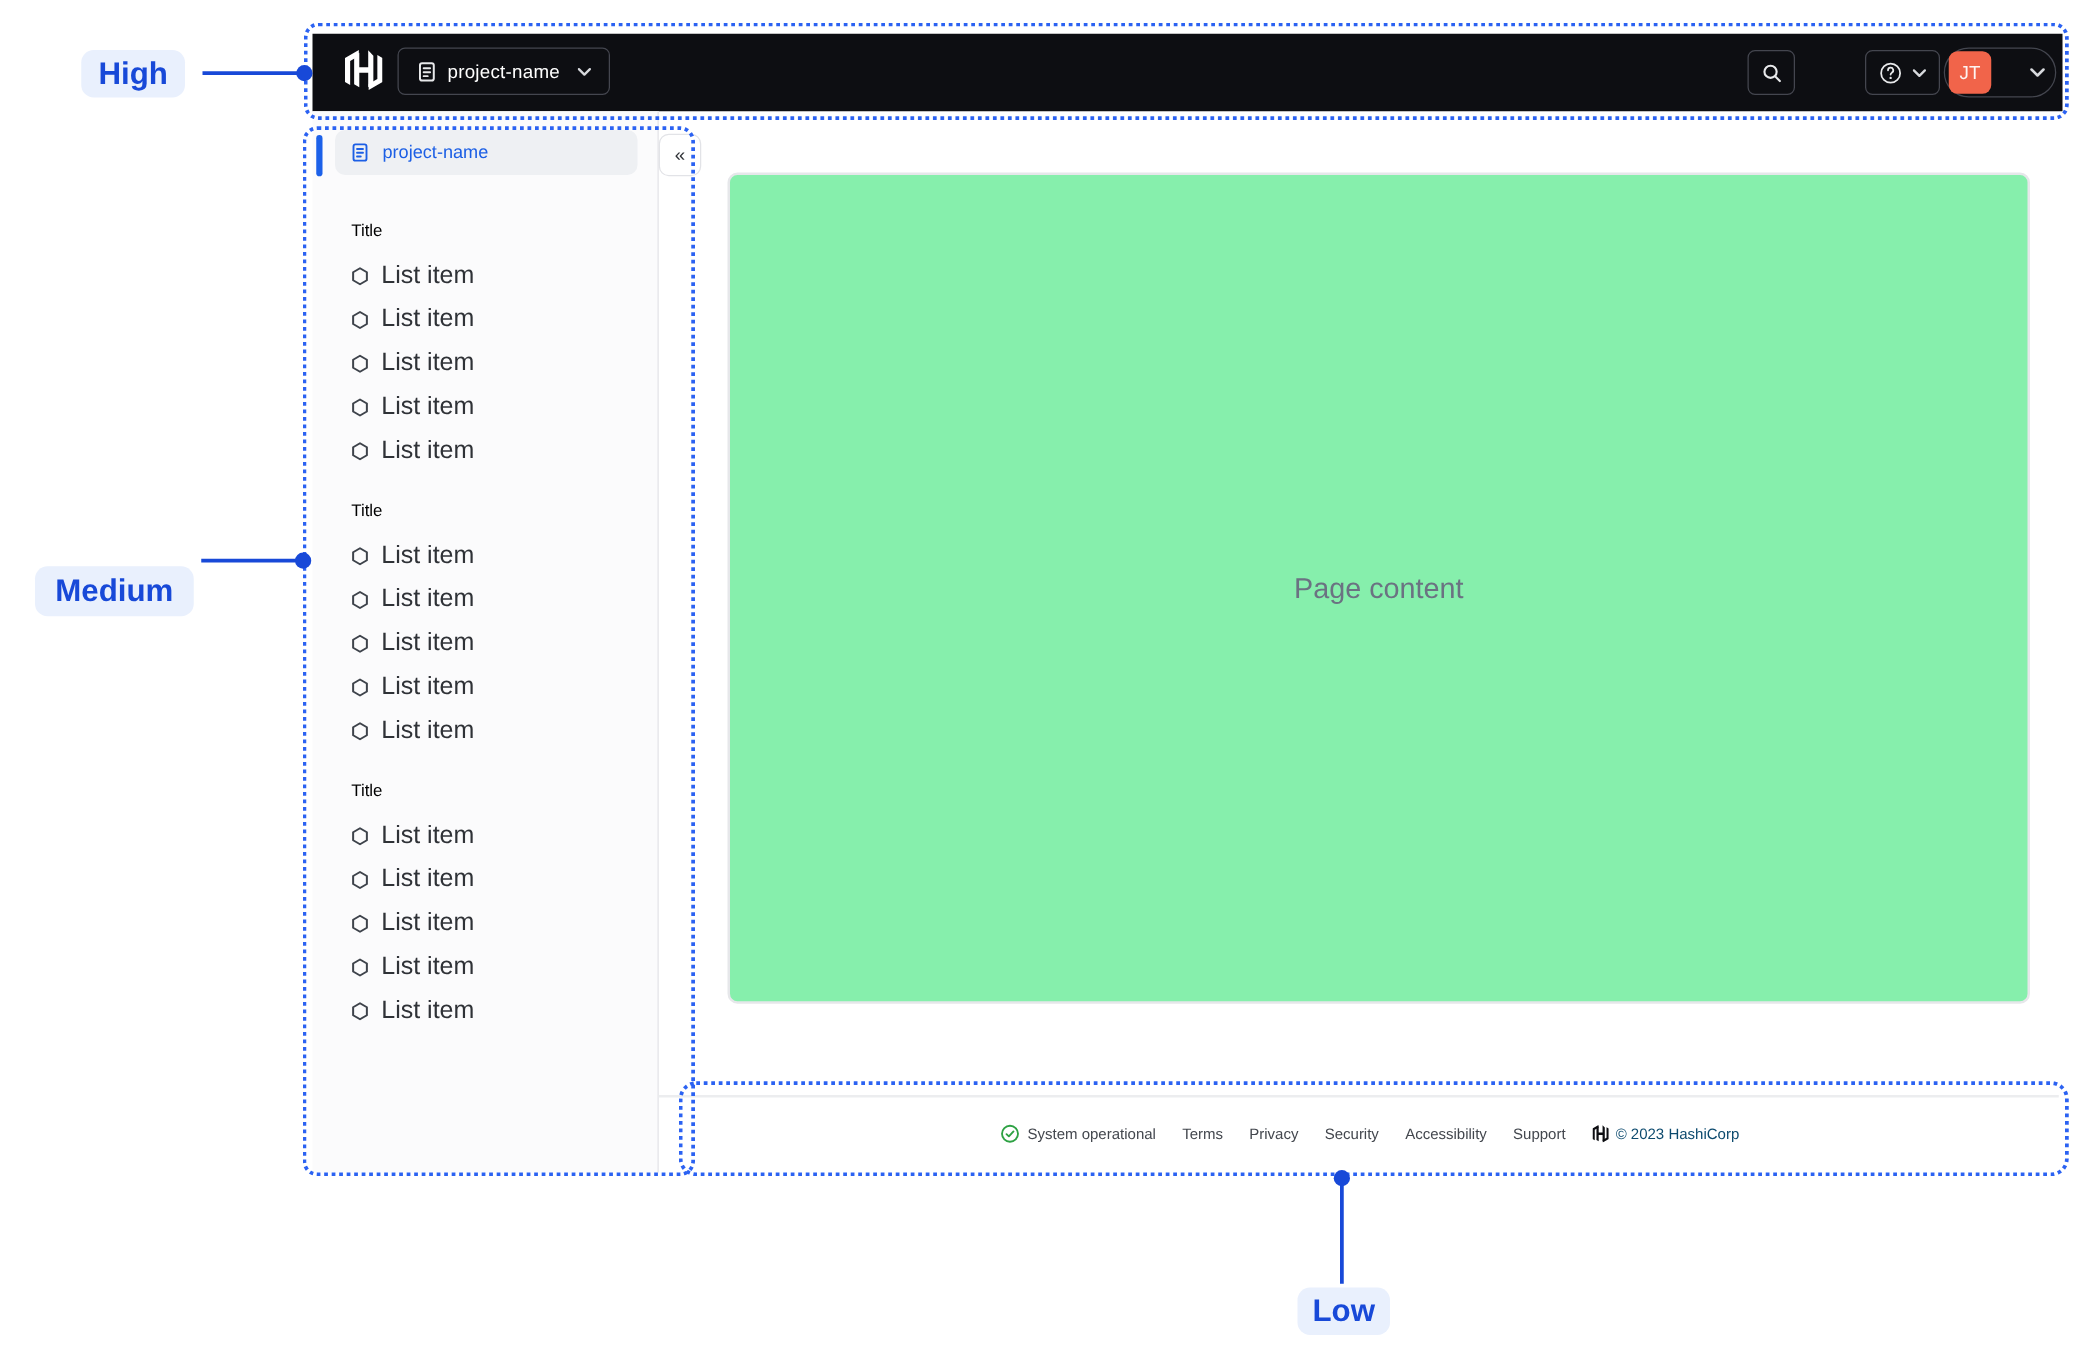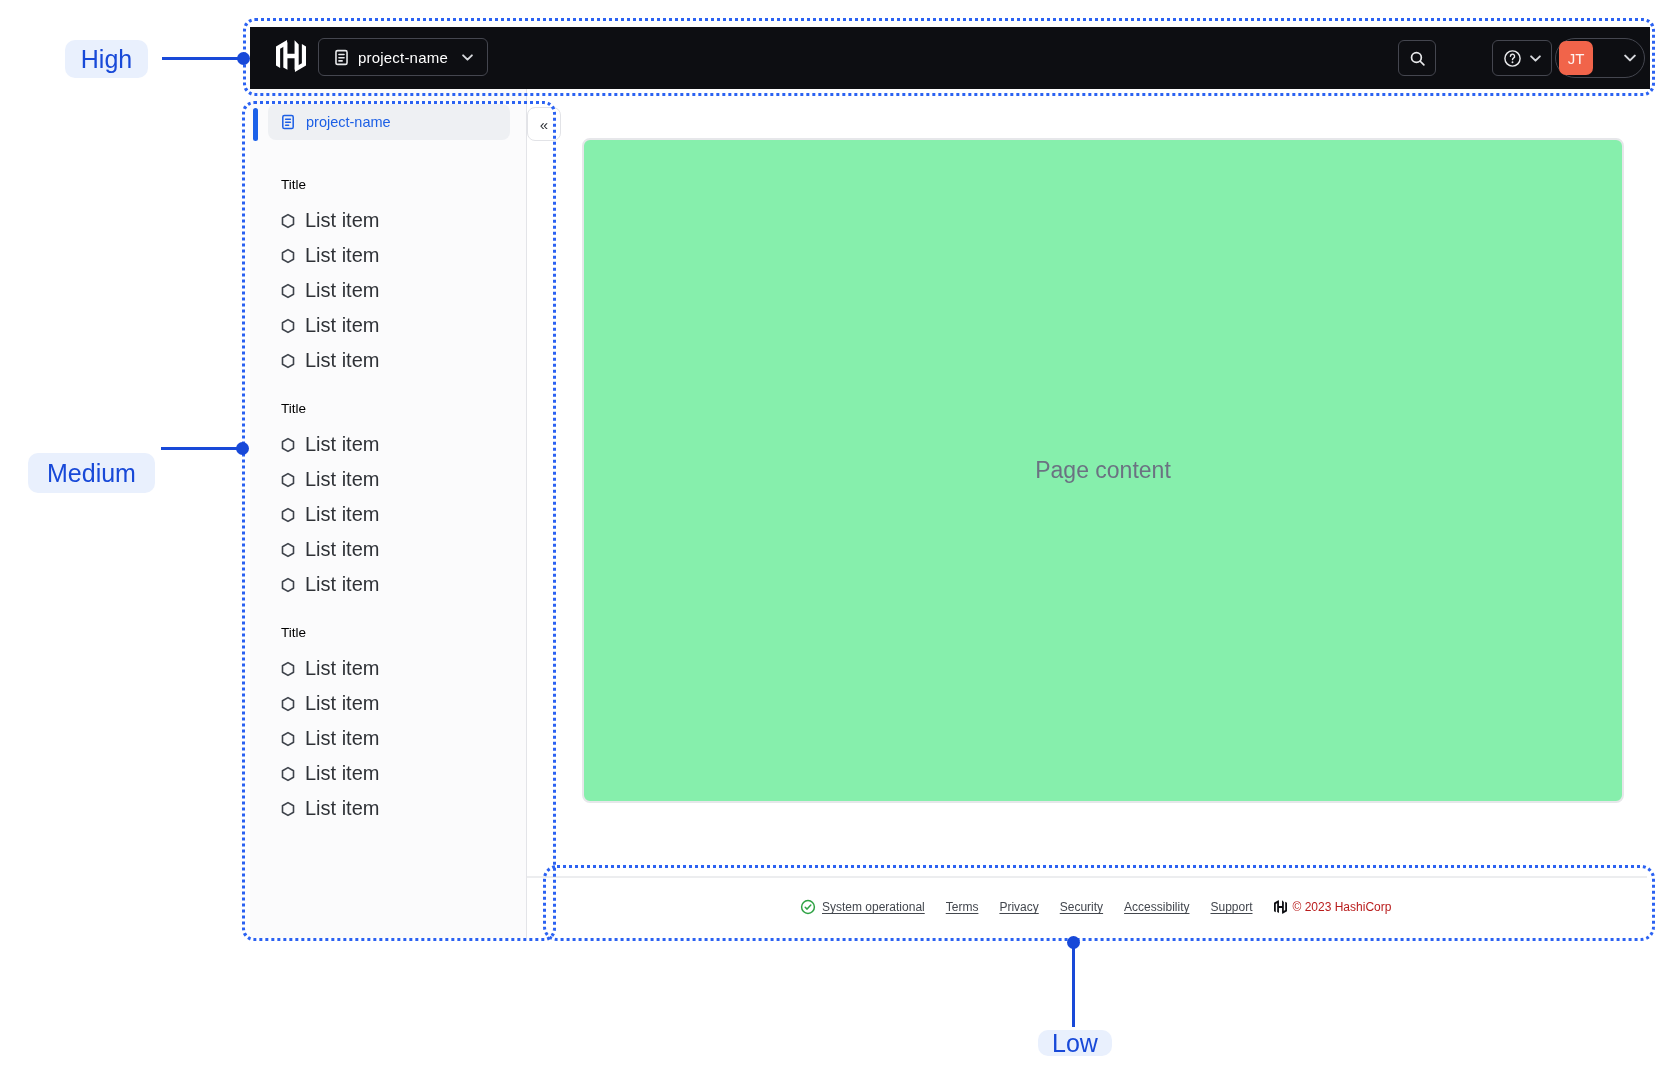--- a/index.html
+++ b/index.html
@@ -47,36 +47,36 @@
 
   .content-panel { position:absolute; left:582px; top:138px; width:1042px; height:665px;
                    background:#86efac; border:2px solid #E6E7EA; border-radius:8px;
                    display:flex; align-items:center; justify-content:center; }
   .content-panel .ph { font-size:23px; color:#6B7282; }
 
   .footer-divider { position:absolute; left:527px; top:876px; width:1120px; height:2px; background:#ECEDEF; }
   .footer-row { position:absolute; left:800px; top:897px; height:20px;
                 display:flex; align-items:center; gap:21px; }
   .f-link { display:flex; align-items:center; gap:6px; font-size:12px; color:#43474E;
-            text-decoration:underline; text-underline-offset:2px; cursor:pointer;
+            text-underline-offset:2px; cursor:pointer;
             background:none; border:none; white-space:nowrap; }
-  .f-copy { display:flex; align-items:center; gap:6px; font-size:12px; color:#b91c1c; white-space:nowrap; }
+  .f-copy { display:flex; align-items:center; gap:6px; font-size:12px; color:#0c4a6e; white-space:nowrap; }
 
   
   .dotted { position:absolute; border:3px dotted #2B62F2; pointer-events:none; }
   .box-high   { left:243px; top:18px;  width:1412px; height:78px;  border-radius:12px; }
   .box-medium { left:242px; top:101px; width:314px;  height:840px; border-radius:12px; }
   .box-low    { left:543px; top:865px; width:1112px; height:76px;  border-radius:14px; }
 
   .pill { position:absolute; background:#E9F0FD; border-radius:10px;
           display:flex; align-items:center; justify-content:center;
-          color:#1849D8; font-size:25px; font-weight:400;text-align:center; }
+          color:#1849D8; font-size:25px; font-weight:700;text-align:center; }
   .pill-high   { left:65px;   top:40px;   width:83px;  height:38px; }
   .pill-medium { left:28px;   top:428px;  width:127px; height:40px;margin-top:25px; }
-  .pill-low    { left:1038px; top:1030px; width:74px;  height:26px; }
+  .pill-low    { left:1038px; top:1030px; width:74px;  height:38px; }
 
   .conn-line { position:absolute; background:#1849D8; }
   .line-high   { left:162px;  top:57px;  width:81px; height:3px; }
   .line-medium { left:161px;  top:447px; width:81px; height:3px; }
   .line-low    { left:1072px; top:943px; width:3px;  height:84px; }
   .conn-dot { position:absolute; width:13px; height:13px; border-radius:50%; background:#1849D8; }
   .dot-high   { left:237px;  top:52px; }
   .dot-medium { left:236px;  top:442px; }
   .dot-low    { left:1067px; top:936px; }
 

